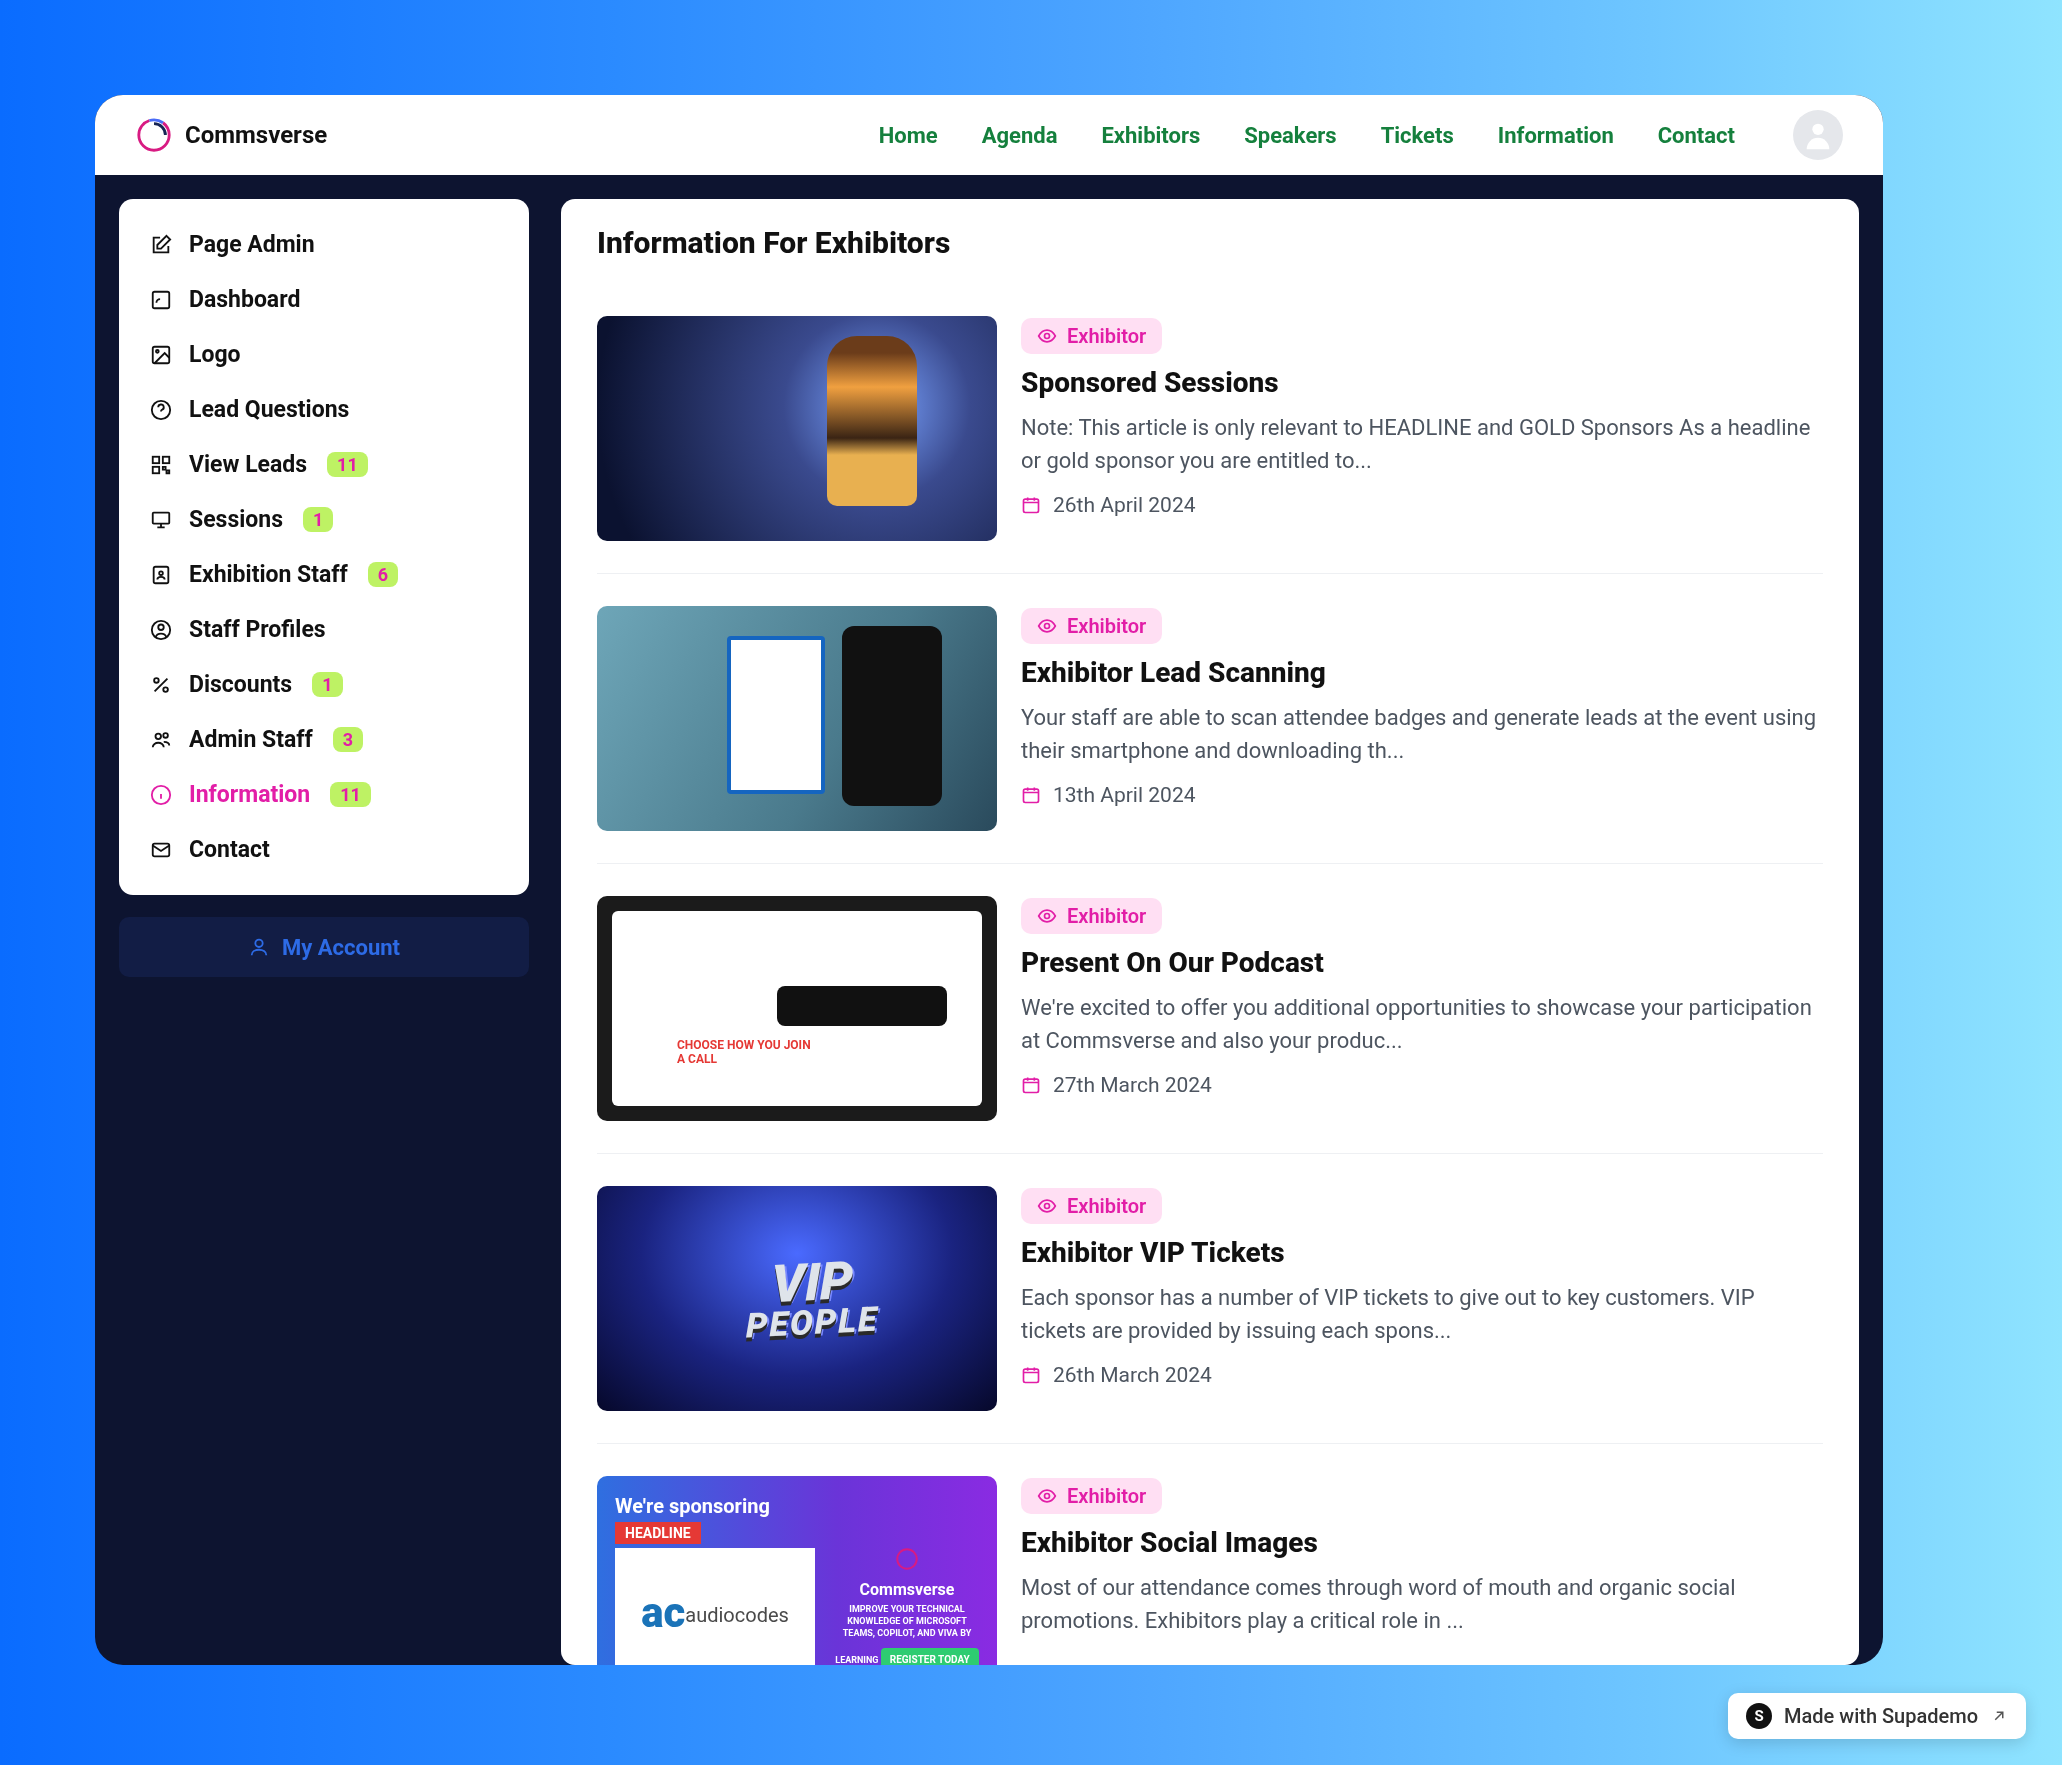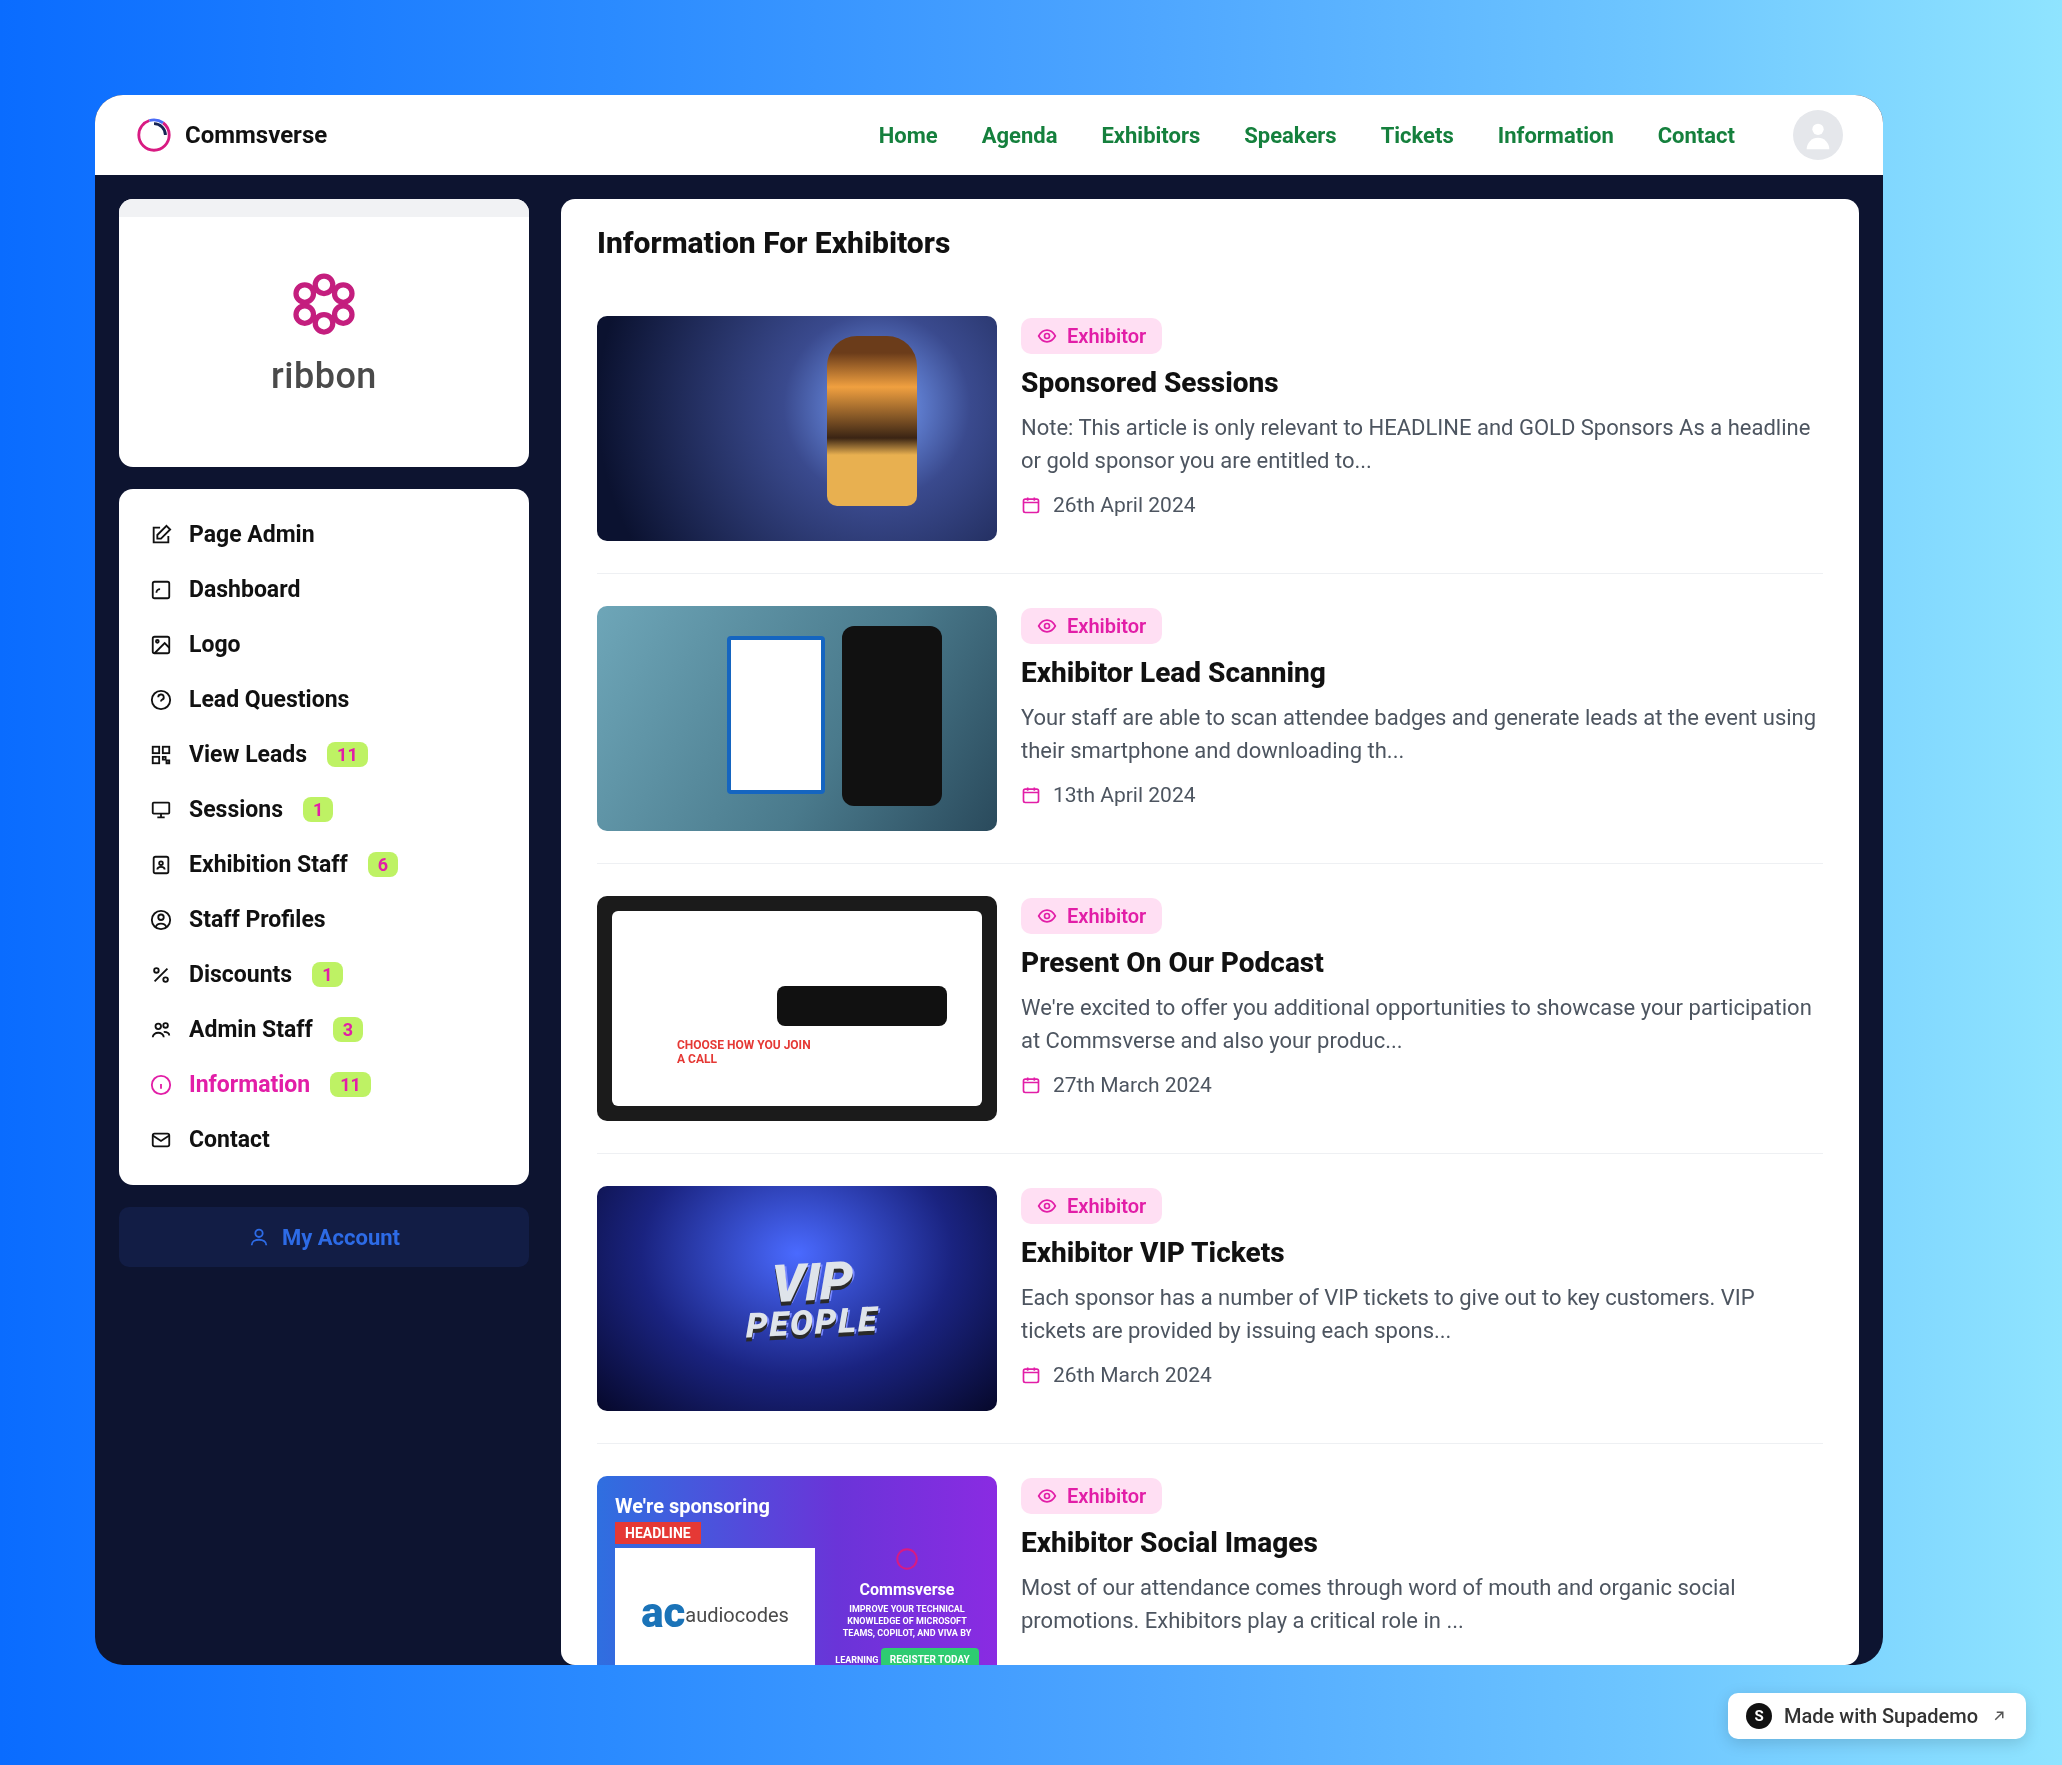--- a/index.html
+++ b/index.html
@@ -277,35 +277,20 @@
     <div class="avatar">
       <svg viewBox="0 0 24 24">
           <circle cx="12" cy="8" r="4"></circle>
           <path d="M4 22 a8 8 0 0 1 16 0 z"></path>
         </svg>
     </div>
   </div>
 
   <div class="body">
     <div class="side">
-      <div class="card logo-card">
-        <div class="ribbon-logo">
-          <svg width="70" height="70" viewBox="0 0 40 40">
-            <g fill="none" stroke="#c41e7e" stroke-width="3">
-              <circle cx="20" cy="9" r="5"></circle>
-                <circle cx="31" cy="14" r="5"></circle>
-                <circle cx="31" cy="26" r="5"></circle>
-              <circle cx="20" cy="31" r="5"></circle>
-                <circle cx="9" cy="26" r="5"></circle>
-                <circle cx="9" cy="14" r="5"></circle>
-            </g>
-          </svg>
-          <div class="ribbon-word">ribbon</div>
-        </div>
-      </div>
 
       <div class="card menu-card">
         <div class="menu-item">
           <span class="menu-icon">
               <svg viewBox="0 0 24 24">
                 <path d="M11 4H4v16h16v-7"></path>
                 <path d="M18 2l4 4-10 10H8v-4z"></path>
               </svg>
             </span>
           <span>Page Admin</span>

